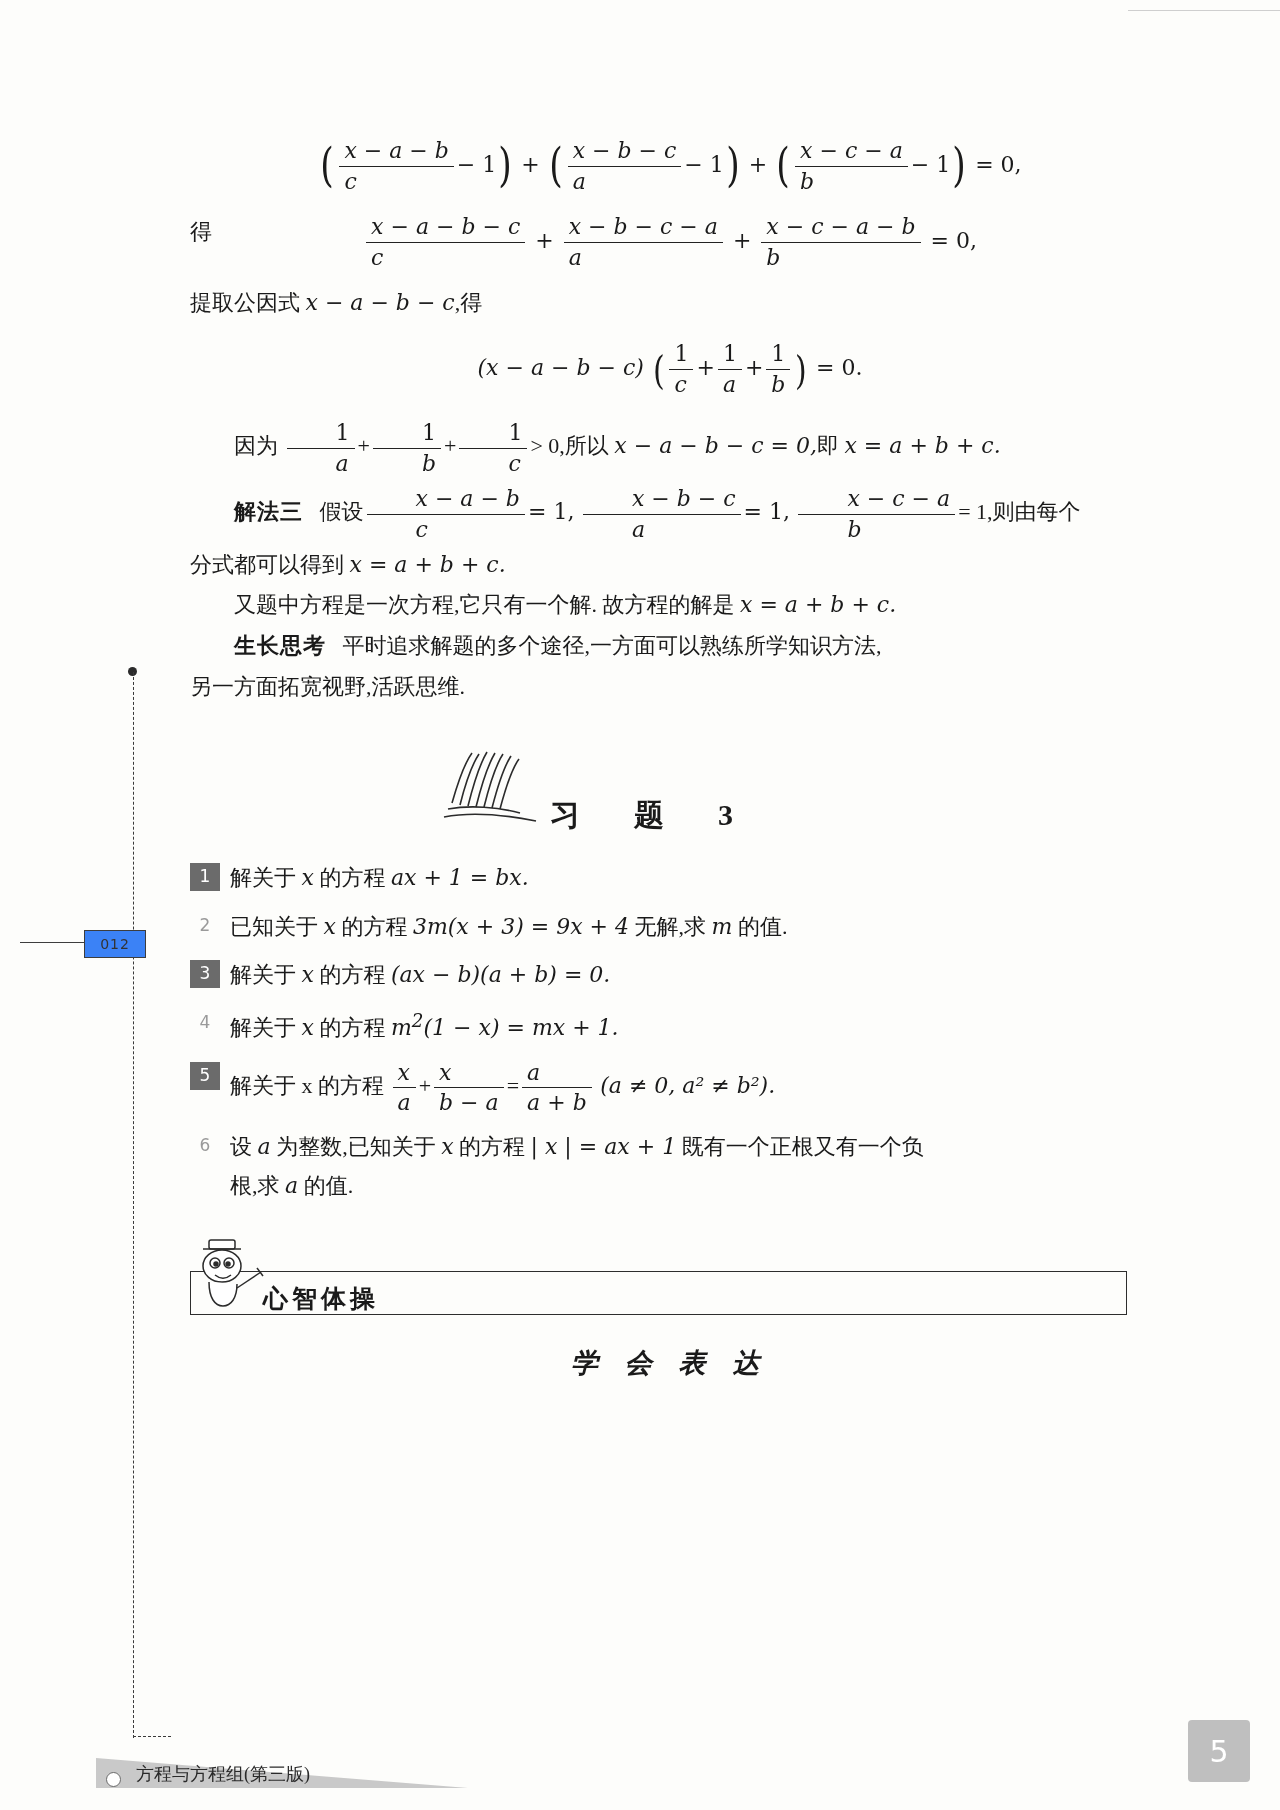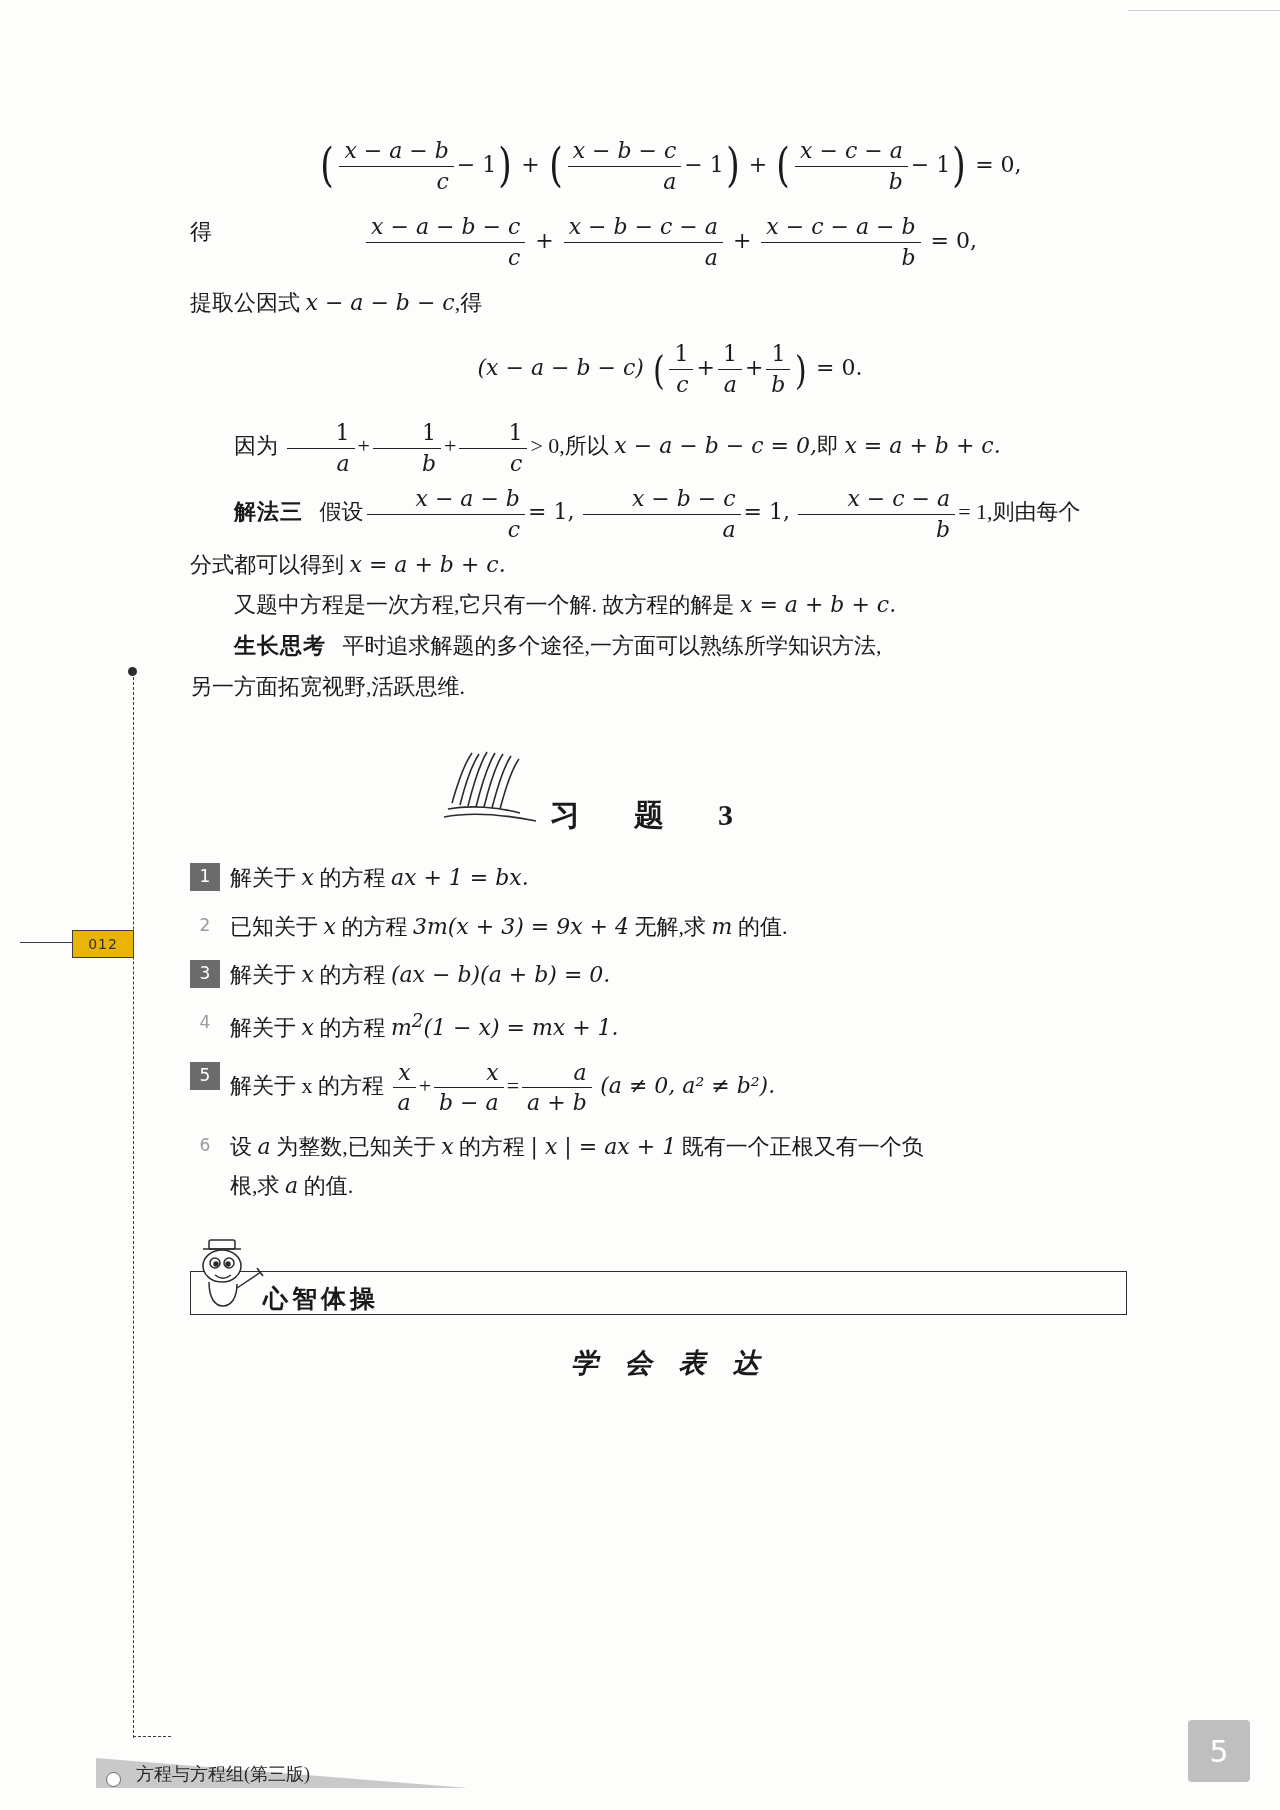--- a/index.html
+++ b/index.html
@@ -27,37 +27,37 @@
   }
   .margin-dot{
     position:absolute;left:128px;top:667px;width:9px;height:9px;
     border-radius:50%;background:#2b2b2b;
   }
   .margin-bottom-tail{
     position:absolute;left:133px;top:1736px;width:38px;height:0;
     border-bottom:1.5px dashed #3a3a3a;
   }
   .page-num-box{
-    position:absolute;left:72px;top:930px;width:60px;height:26px;
-    border:1.2px solid #3d3d3d;background:#eab308;
+    position:absolute;left:84px;top:930px;width:60px;height:26px;
+    border:1.2px solid #3d3d3d;background:#3b82f6;
     display:flex;align-items:center;justify-content:center;
     font-family:"DejaVu Sans", sans-serif;font-size:14px;letter-spacing:1px;color:#333;
   }
   .page-num-line{
     position:absolute;left:20px;top:942px;width:66px;height:0;border-bottom:1.2px solid #3d3d3d;
   }
   .content{
     position:absolute;left:190px;top:120px;width:960px;
     font-size:22px;line-height:1.85;
   }
   .math{font-family:"DejaVu Serif", serif;font-style:italic;}
   .up{font-style:normal;}
   .disp{text-align:center;margin:16px 0 10px 0;}
   .frac{
-    display:inline-block;vertical-align:middle;text-align:right;
+    display:inline-block;vertical-align:middle;text-align:left;
     margin:0 3px;font-style:italic;font-family:"DejaVu Serif",serif;
   }
   .frac .num{display:block;padding:0 5px;border-bottom:1.2px solid #222;line-height:1.35;}
   .frac .den{display:block;padding:0 5px;line-height:1.35;}
   .paren{
     display:inline-block;font-size:46px;line-height:0.6;vertical-align:middle;
     font-family:"DejaVu Serif",serif;font-style:normal;transform:scaleX(0.75);
   }
   .paren.sm{font-size:40px;}
   .ind{ text-indent:2em; }

